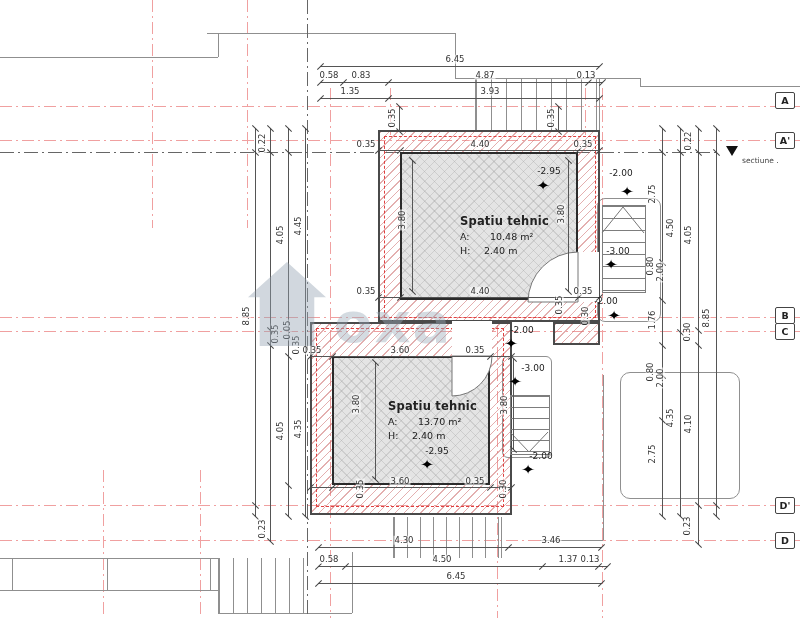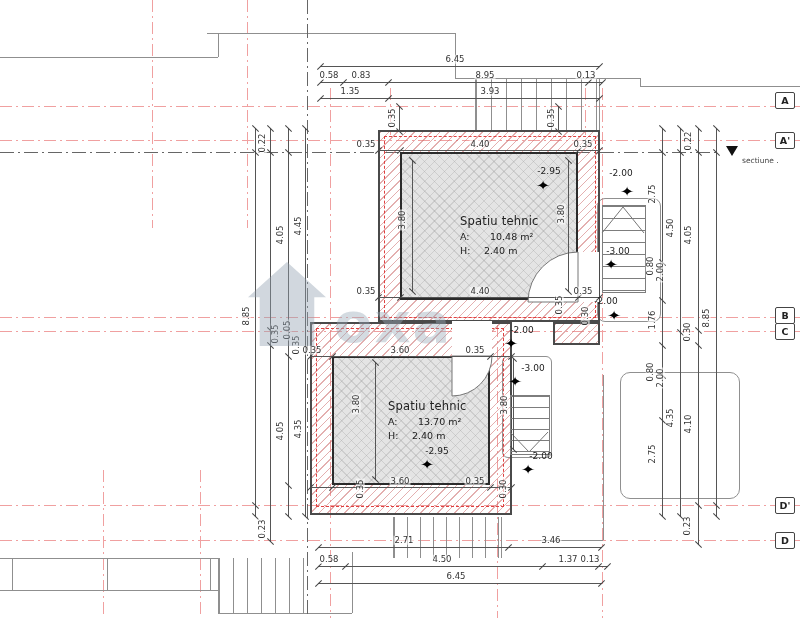--- a/index.html
+++ b/index.html
@@ -35,21 +35,21 @@
   #svg-overlay{position:absolute;left:0;top:0;z-index:7;pointer-events:none;}
   
   .dl{position:absolute;font-size:8.5px;color:#333;white-space:nowrap;z-index:9;
       transform:translate(-50%,-50%);background:rgba(255,255,255,.6);padding:0 1px;line-height:1;}
   .dl.rot{transform:translate(-50%,-50%) rotate(-90deg);}
   .gl{position:absolute;width:18px;height:15px;border:1px solid #444;border-radius:2px;background:#fff;
       font-size:9.5px;font-weight:bold;color:#222;display:flex;align-items:center;justify-content:center;z-index:10;}
   .el-label{position:absolute;font-size:9px;color:#222;z-index:9;transform:translate(-50%,-50%);white-space:nowrap;}
   .el-star{position:absolute;font-size:13px;color:#000;z-index:9;transform:translate(-50%,-50%) scaleX(1.35);line-height:1;}
   .room-label{position:absolute;z-index:9;color:#222;}
-  .room-label .rl-title{font-weight:normal;font-size:11.5px;letter-spacing:.2px;white-space:nowrap;}
+  .room-label .rl-title{font-weight:bold;font-size:11.5px;letter-spacing:.2px;white-space:nowrap;}
   .room-label .rl-row{display:flex;font-size:9.5px;margin-top:3px;white-space:nowrap;}
   .room-label .rl-key{width:16px;}
   .room-label .rl-val{margin-left:14px;}
   .room-label .rl-val2{margin-left:8px;}
   #plan-title{position:absolute;left:516px;top:14px;z-index:10;
       font-family:"Liberation Serif",serif;font-weight:bold;font-size:20px;color:#dd0000;letter-spacing:.5px;}
   #section-triangle{position:absolute;left:726px;top:146px;width:0;height:0;z-index:10;
       border-left:6px solid transparent;border-right:6px solid transparent;border-top:10px solid #111;}
   #section-text{position:absolute;left:742px;top:156px;font-size:7.5px;color:#444;z-index:10;white-space:nowrap;}
   #watermark{position:absolute;left:248px;top:262px;display:flex;align-items:flex-end;opacity:.42;z-index:12;pointer-events:none;}
@@ -224,21 +224,21 @@
 
   <div id="watermark">
     <div id="wm-house"></div>
     <div id="wm-oxa">oxa</div>
   </div>
 
   <div id="anno-layer">
       <span class="dl" style="left: 455px; top: 59px;">6.45</span>
       <span class="dl" style="left: 329px; top: 75px;">0.58</span>
       <span class="dl" style="left: 361px; top: 75px;">0.83</span>
-      <span class="dl" style="left: 485px; top: 75px;">8.95</span>
+      <span class="dl" style="left: 485px; top: 75px;">4.87</span>
       <span class="dl" style="left: 586px; top: 75px;">0.13</span>
       <span class="dl" style="left: 350px; top: 91px;">1.35</span>
       <span class="dl" style="left: 490px; top: 91px;">3.93</span>
       <span class="dl rot" style="left: 392px; top: 118px;">0.35</span>
       <span class="dl rot" style="left: 551px; top: 118px;">0.35</span>
       <span class="dl" style="left: 366px; top: 144px;">0.35</span>
       <span class="dl" style="left: 480px; top: 144px;">4.40</span>
       <span class="dl" style="left: 583px; top: 144px;">0.35</span>
       <span class="dl rot" style="left: 402px; top: 220px;">3.80</span>
       <span class="dl rot" style="left: 561px; top: 214px;">3.80</span>
@@ -248,21 +248,21 @@
       <span class="dl rot" style="left: 559px; top: 305px;">0.35</span>
       <span class="dl rot" style="left: 585px; top: 316px;">0.30</span>
       <span class="dl" style="left: 312px; top: 350px;">0.35</span>
       <span class="dl" style="left: 400px; top: 350px;">3.60</span>
       <span class="dl" style="left: 475px; top: 350px;">0.35</span>
       <span class="dl rot" style="left: 356px; top: 404px;">3.80</span>
       <span class="dl" style="left: 400px; top: 481px;">3.60</span>
       <span class="dl" style="left: 475px; top: 481px;">0.35</span>
       <span class="dl rot" style="left: 360px; top: 489px;">0.35</span>
       <span class="dl rot" style="left: 503px; top: 489px;">0.30</span>
-      <span class="dl" style="left: 404px; top: 540px;">2.71</span>
+      <span class="dl" style="left: 404px; top: 540px;">4.30</span>
       <span class="dl" style="left: 551px; top: 540px;">3.46</span>
       <span class="dl" style="left: 329px; top: 559px;">0.58</span>
       <span class="dl" style="left: 442px; top: 559px;">4.50</span>
       <span class="dl" style="left: 568px; top: 559px;">1.37</span>
       <span class="dl" style="left: 590px; top: 559px;">0.13</span>
       <span class="dl" style="left: 456px; top: 576px;">6.45</span>
       <span class="dl rot" style="left: 246px; top: 316px;">8.85</span>
       <span class="dl rot" style="left: 262px; top: 143px;">0.22</span>
       <span class="dl rot" style="left: 262px; top: 529px;">0.23</span>
       <span class="dl rot" style="left: 280px; top: 235px;">4.05</span>

